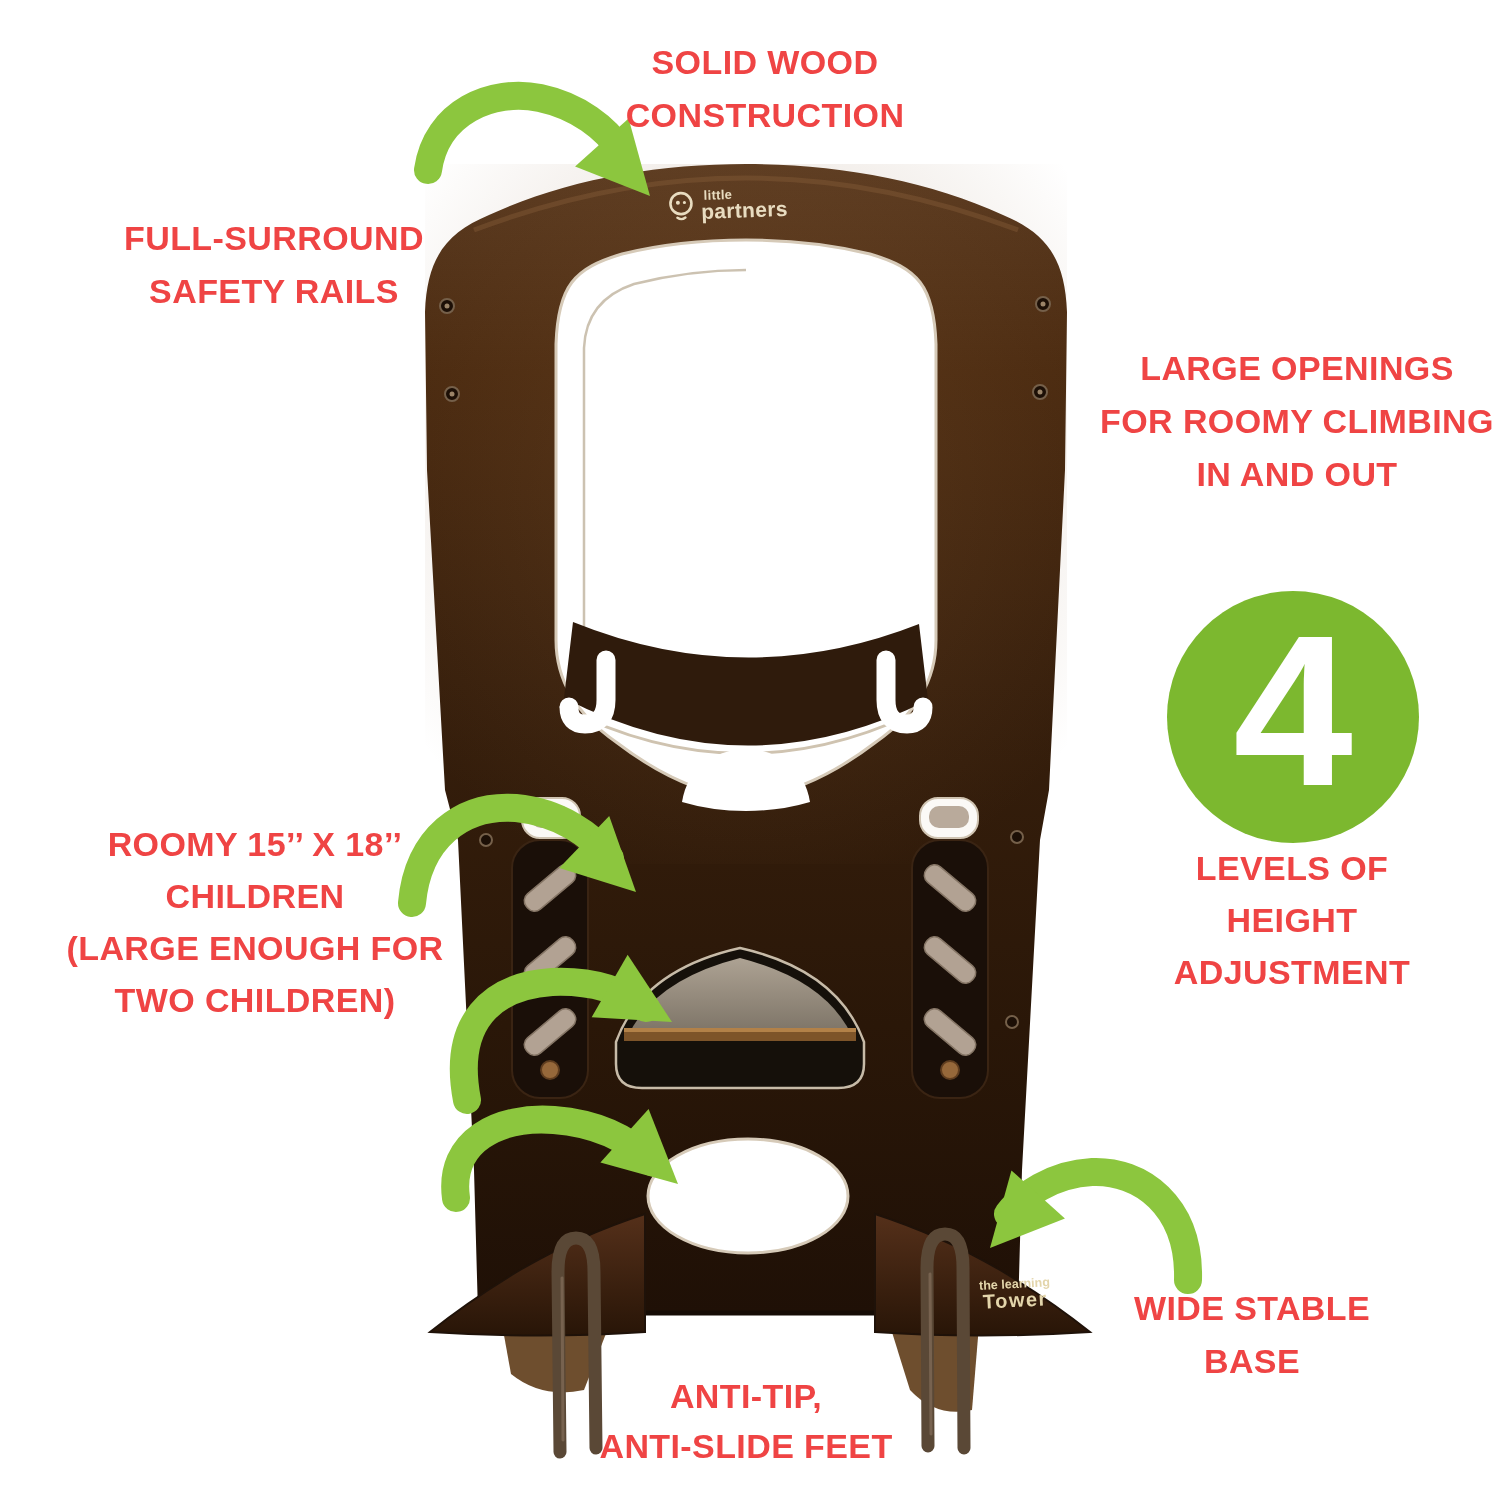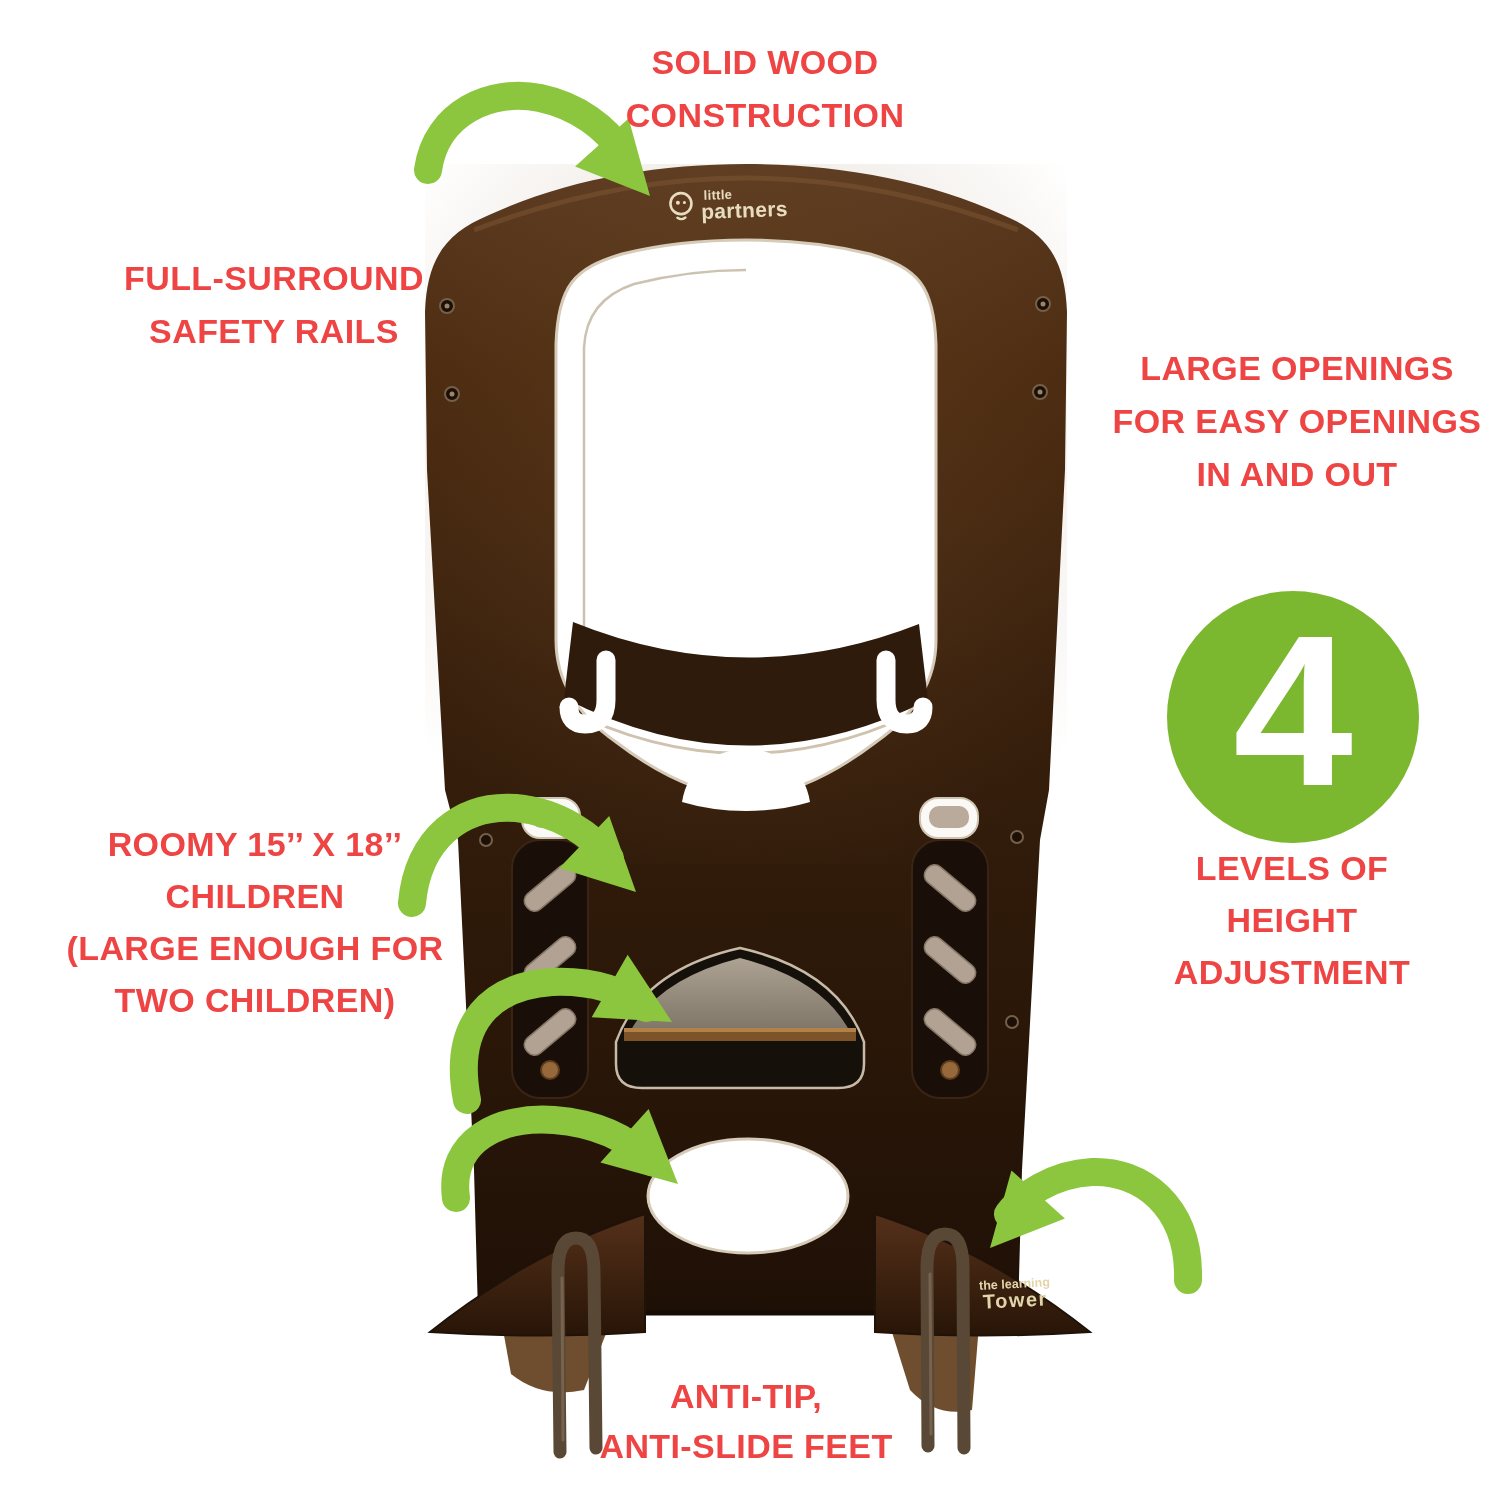--- a/index.html
+++ b/index.html
@@ -203,28 +203,28 @@
   <div class="lt-logo">
     <div class="lt-top">the learning</div>
     <div class="lt-bottom">Tower</div>
   </div>
 
   <div class="callout" style="left:515px;top:36px;width:500px;">
     <div class="line">SOLID WOOD</div>
     <div class="line">CONSTRUCTION</div>
   </div>
 
-  <div class="callout" style="left:74px;top:212px;width:400px;margin-top:40px;">
+  <div class="callout" style="left:74px;top:212px;width:400px;">
     <div class="line">FULL-SURROUND</div>
     <div class="line">SAFETY RAILS</div>
   </div>
 
   <div class="callout" style="left:1097px;top:318px;width:400px;margin-top:24px;">
     <div class="line">LARGE OPENINGS</div>
-    <div class="line">FOR EASY OPENINGS</div>
+    <div class="line">FOR ROOMY CLIMBING</div>
     <div class="line">IN AND OUT</div>
   </div>
 
   <div class="badge">
     <div class="num">4</div>
   </div>
 
   <div class="callout" style="left:1142px;top:842px;width:300px;line-height:52px;">
     <div class="line">LEVELS OF</div>
     <div class="line">HEIGHT</div>
@@ -237,14 +237,18 @@
     <div class="line">(LARGE ENOUGH FOR</div>
     <div class="line">TWO CHILDREN)</div>
   </div>
 
 
   <div class="callout" style="left:521px;top:1371px;width:450px;line-height:50px;">
     <div class="line">ANTI-TIP,</div>
     <div class="line">ANTI-SLIDE FEET</div>
   </div>
 
+  <div class="callout" style="left:1052px;top:1282px;width:400px;">
+    <div class="line">WIDE STABLE</div>
+    <div class="line">BASE</div>
+  </div>
 
 </div>
 
 </body></html>

